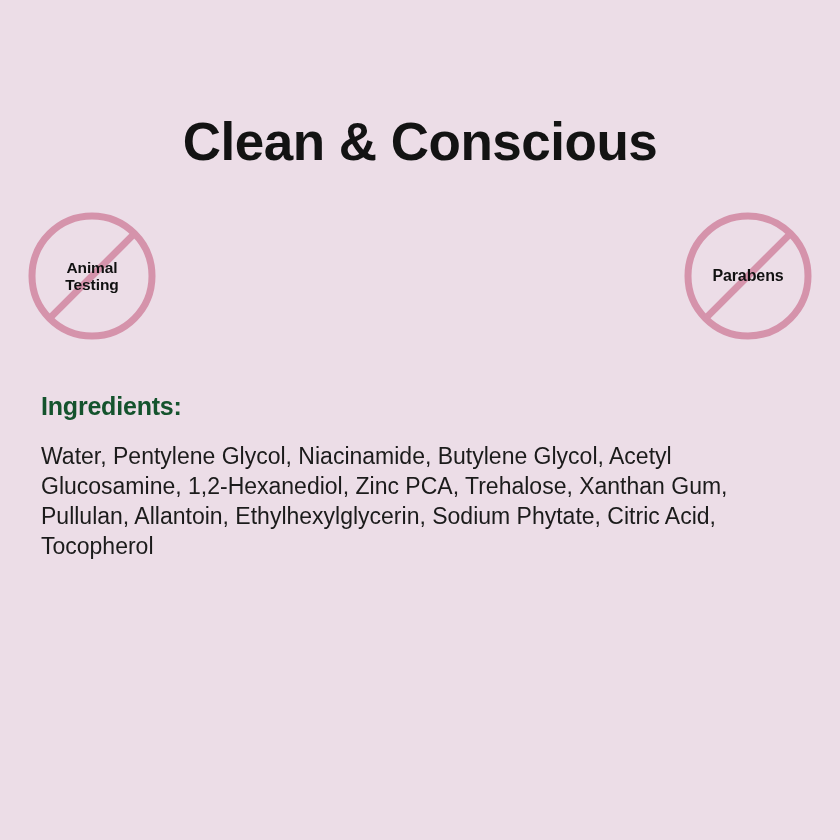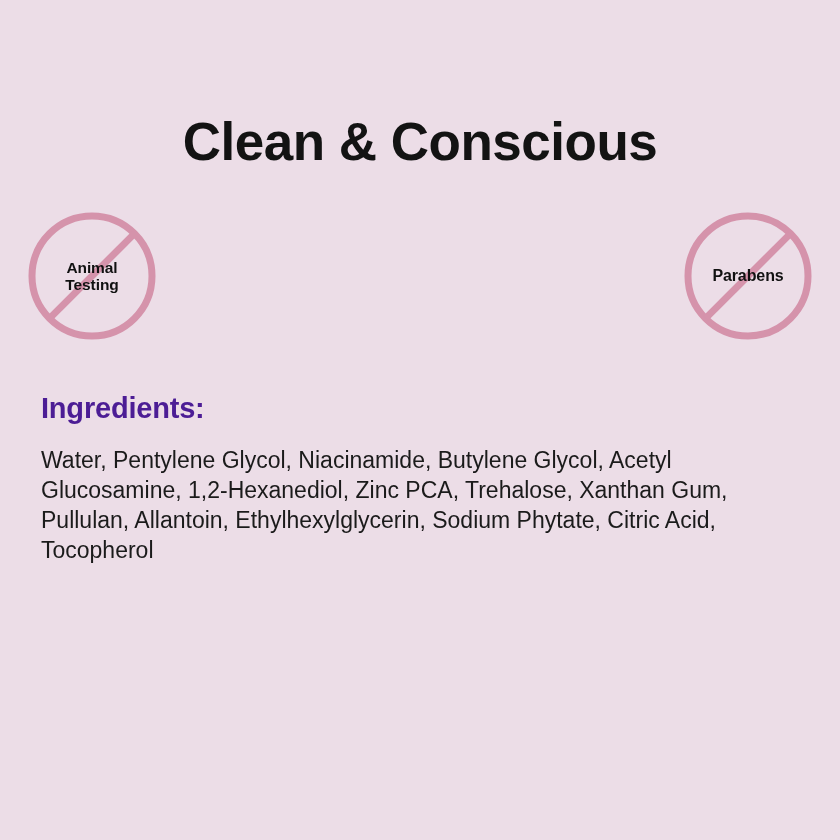--- a/index.html
+++ b/index.html
@@ -86,23 +86,23 @@
 
   
   .ingredients {
     position: absolute;
     top: 392px;
     left: 41px;
     width: 740px;
   }
 
   .ingredients-heading {
-    font-size: 29px;
+    font-size: 25px;
     font-weight: bold;
-    color: #4c1d95;
+    color: #14532d;
     letter-spacing: -0.2px;
     margin: 0 0 20px 0;
   }
 
   .ingredients-body {
     font-size: 23px;
     font-weight: normal;
     color: #1b1b1b;
     line-height: 30px;
     width: 712px;

